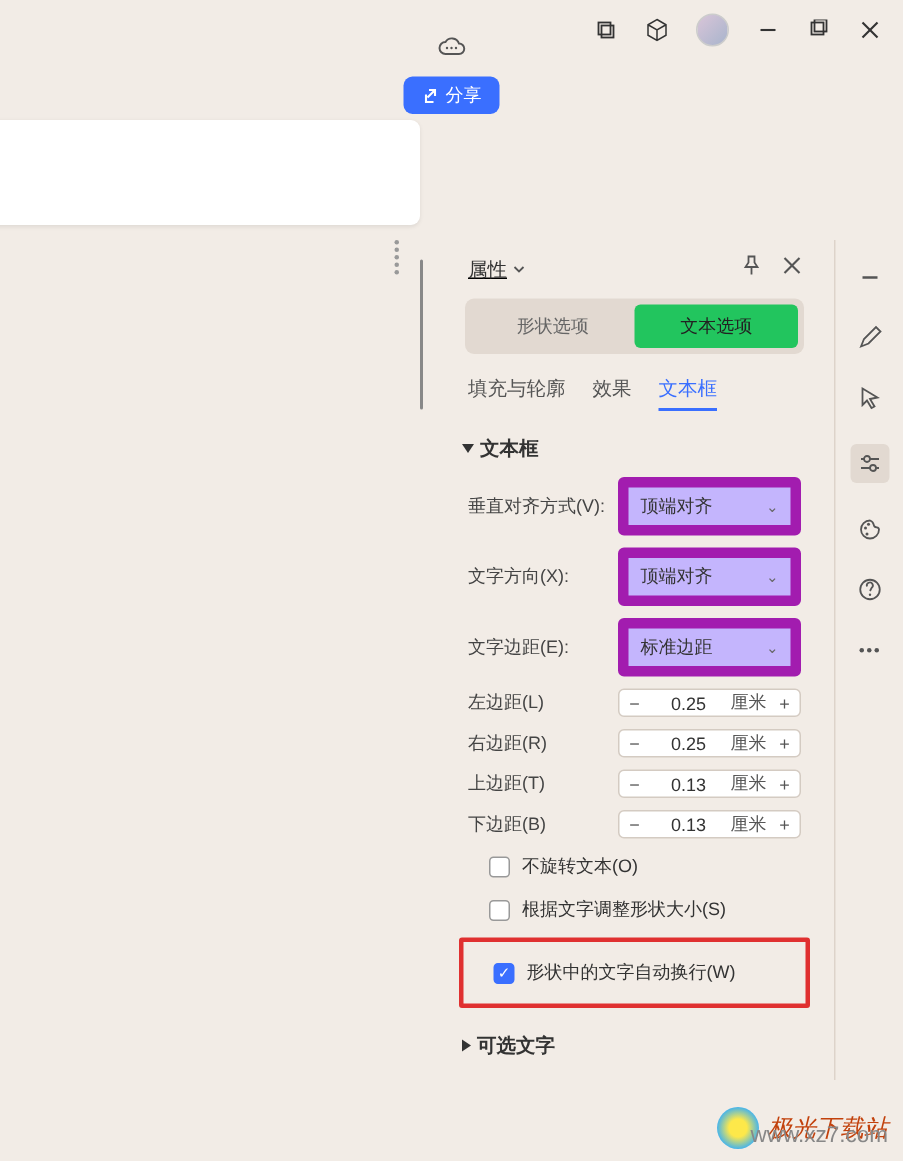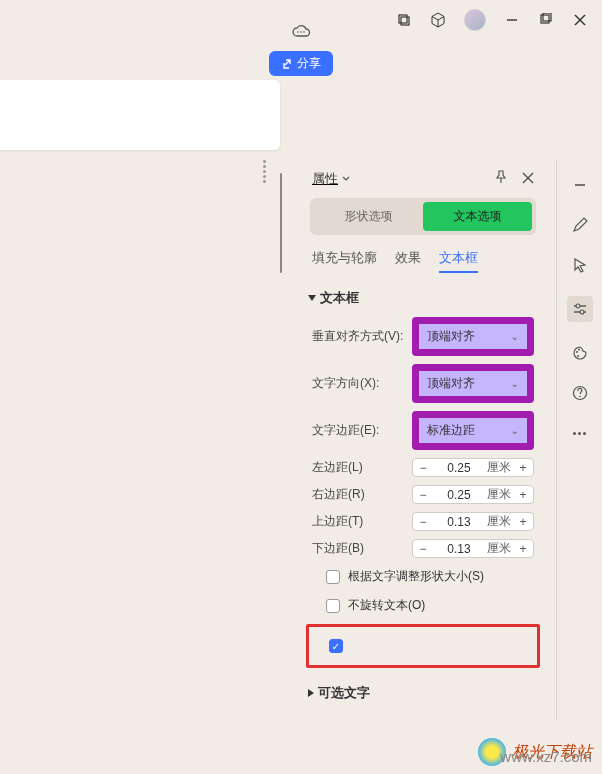--- a/index.html
+++ b/index.html
@@ -218,30 +218,31 @@
     <div class="spinner">
         <div class="btn">−</div>
         <div class="val">0.13</div>
         <div class="unit">厘米</div>
         <div class="btn">+</div>
       </div>
   </div>
 
   <div class="checkbox-row">
     <div class="chk"></div>
-    <span>根据文字调整形状大小(S)</span>
+    <span>不旋转文本(O)</span>
   </div>
   <div class="checkbox-row">
     <div class="chk"></div>
-    <span>不旋转文本(O)</span>
+    <span>根据文字调整形状大小(S)</span>
   </div>
 
   <div class="highlight-box">
     <div class="checkbox-row" style="padding-left:20px;">
       <div class="chk checked"></div>
+      <span>形状中的文字自动换行(W)</span>
     </div>
   </div>
 
   <div class="section-head">
     <div class="triangle right"></div>
     <span>可选文字</span>
   </div>
 </div>
 
 <div class="sidebar">

